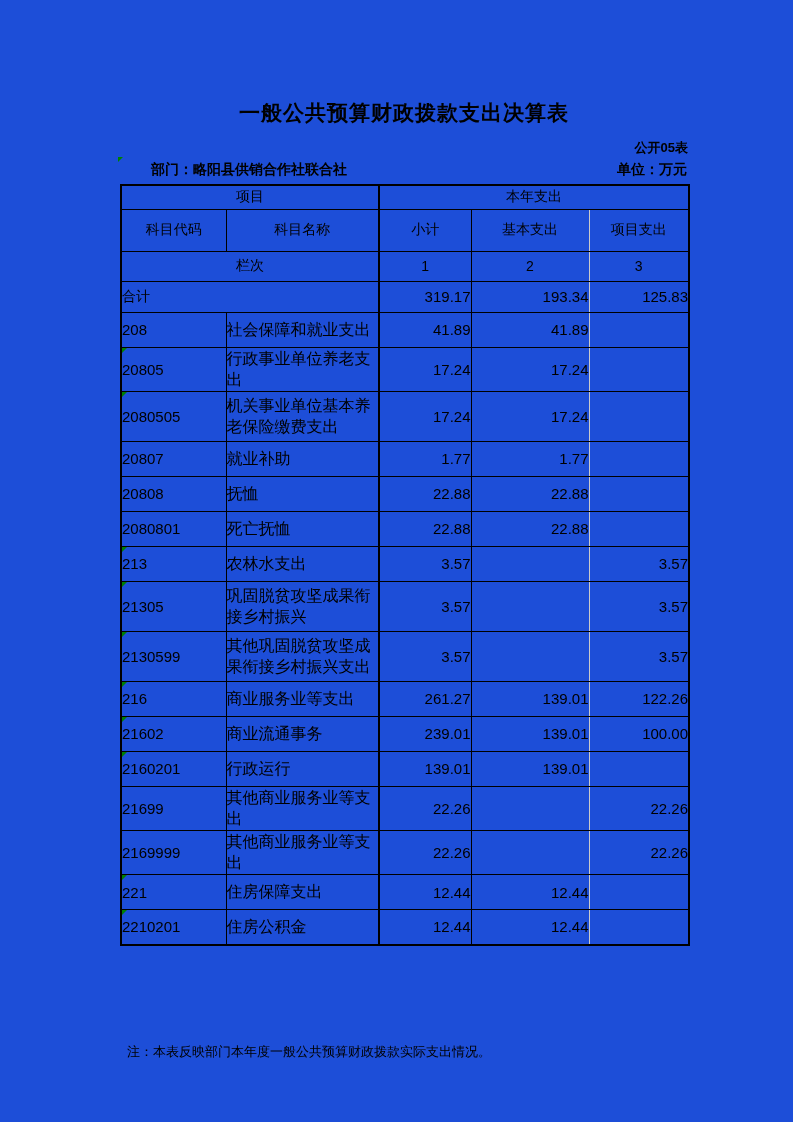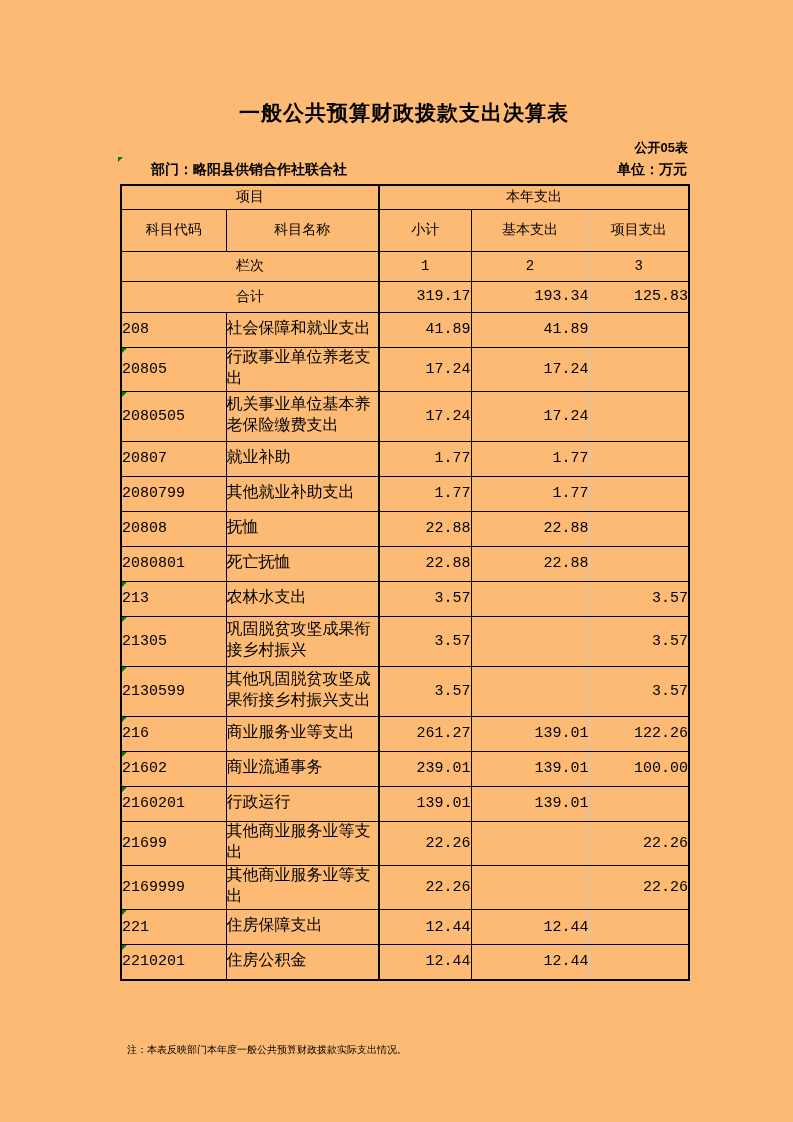--- a/index.html
+++ b/index.html
@@ -5,21 +5,21 @@
   :root{
     --border-dark:#000000;
     --border-light:#c9c9c9;
     --flag-green:#008000;
     --ink:#000000;
   }
   html,body{margin:0;padding:0;background:#ffffff;}
   .page{
     position:relative;
     width:793px;height:1122px;
-    background:#fdba74;
+    background:#1d4ed8;
     overflow:hidden;
     color:var(--ink);
   }
   .doc-title{
     position:absolute;
     left:120px;width:568px;top:99px;
     text-align:center;
     font-family:"Liberation Sans","DejaVu Sans",sans-serif;
     font-weight:bold;
     font-size:21px;
@@ -49,21 +49,21 @@
     border-right:5px solid transparent;
   }
   .meta-flag{left:118px;top:157px;}
   table.budget{
     position:absolute;
     left:120px;top:184px;
     width:568px;
     border-collapse:collapse;
     table-layout:fixed;
     border:2px solid var(--border-dark);
-    font-family:Liberation Mono, monospace;
+    font-family:Liberation Sans, sans-serif;
   }
   table.budget th,table.budget td{
     border:1px solid var(--border-dark);
     padding:0;
     overflow:hidden;
     font-weight:normal;
     vertical-align:middle;
   }
   tr.hr1{height:24px;}
   tr.hr2{height:42px;}
@@ -86,32 +86,32 @@
     font-size:16px;
     line-height:1.35;
     padding-left:5px;
     padding-right:3px;
   }
   td.num{
     text-align:right;
     font-size:15px;
     padding-right:6px;
   }
-  td.center{text-align:center;font-size:14px;}
+  td.center{font-size:14px;}
   .flag{
     position:absolute;top:0;left:0;
     width:0;height:0;
     border-top:5px solid var(--flag-green);
     border-right:5px solid transparent;
   }
   .foot-note{
     position:absolute;
     left:127px;top:1043px;
     font-family:"Liberation Serif","DejaVu Serif",serif;
-    font-size:10px;
+    font-size:13px;
   }
 </style>
 </head>
 <body>
 
 <div class="page">
 
   <div class="doc-title">一般公共预算财政拨款支出决算表</div>
 
   <div class="table-code">公开05表</div>
@@ -179,27 +179,20 @@
           <td class="num light-left"></td>
         </tr>
         <tr class="data-row">
           <td class="code">20807</td>
           <td class="name">就业补助</td>
           <td class="num group-left">1.77</td>
           <td class="num light-right">1.77</td>
           <td class="num light-left"></td>
         </tr>
         <tr class="data-row">
-          <td class="code">2080799</td>
-          <td class="name">其他就业补助支出</td>
-          <td class="num group-left">1.77</td>
-          <td class="num light-right">1.77</td>
-          <td class="num light-left"></td>
-        </tr>
-        <tr class="data-row">
           <td class="code">20808</td>
           <td class="name">抚恤</td>
           <td class="num group-left">22.88</td>
           <td class="num light-right">22.88</td>
           <td class="num light-left"></td>
         </tr>
         <tr class="data-row">
           <td class="code">2080801</td>
           <td class="name">死亡抚恤</td>
           <td class="num group-left">22.88</td>

